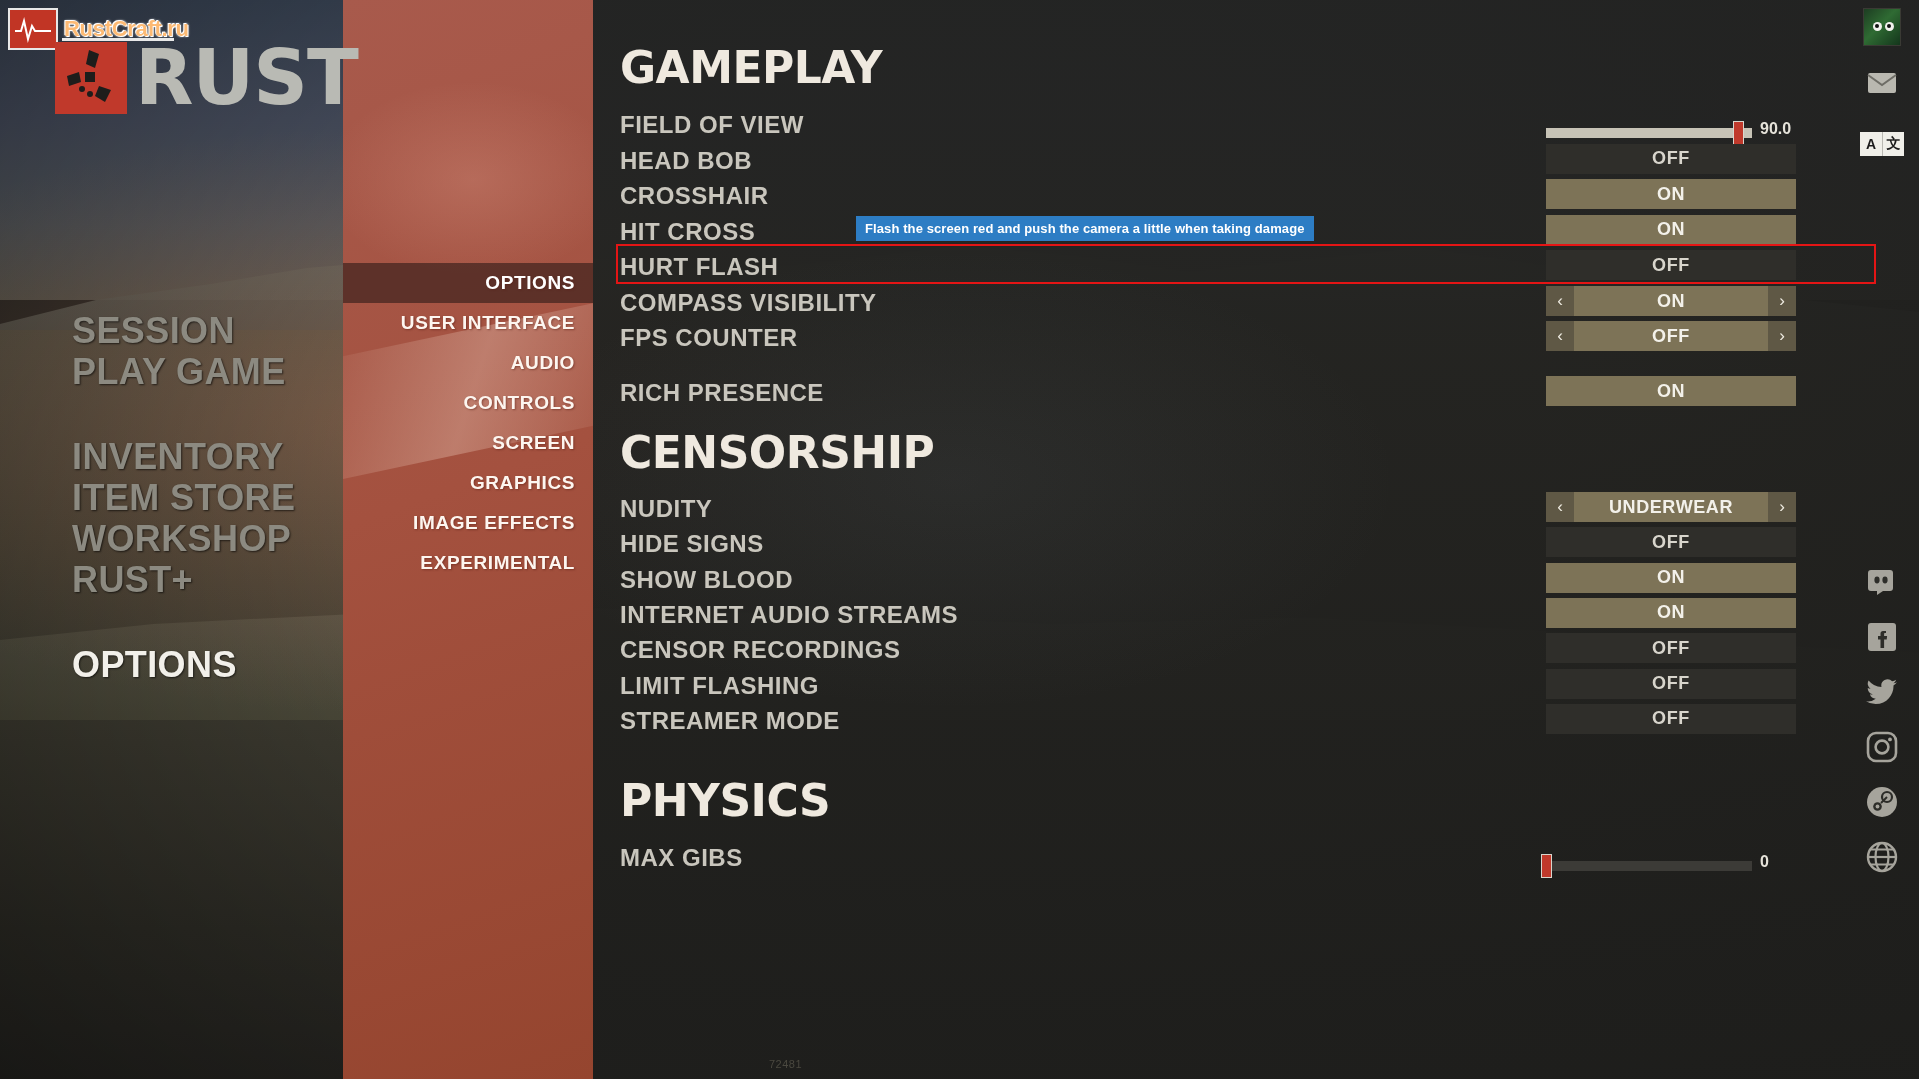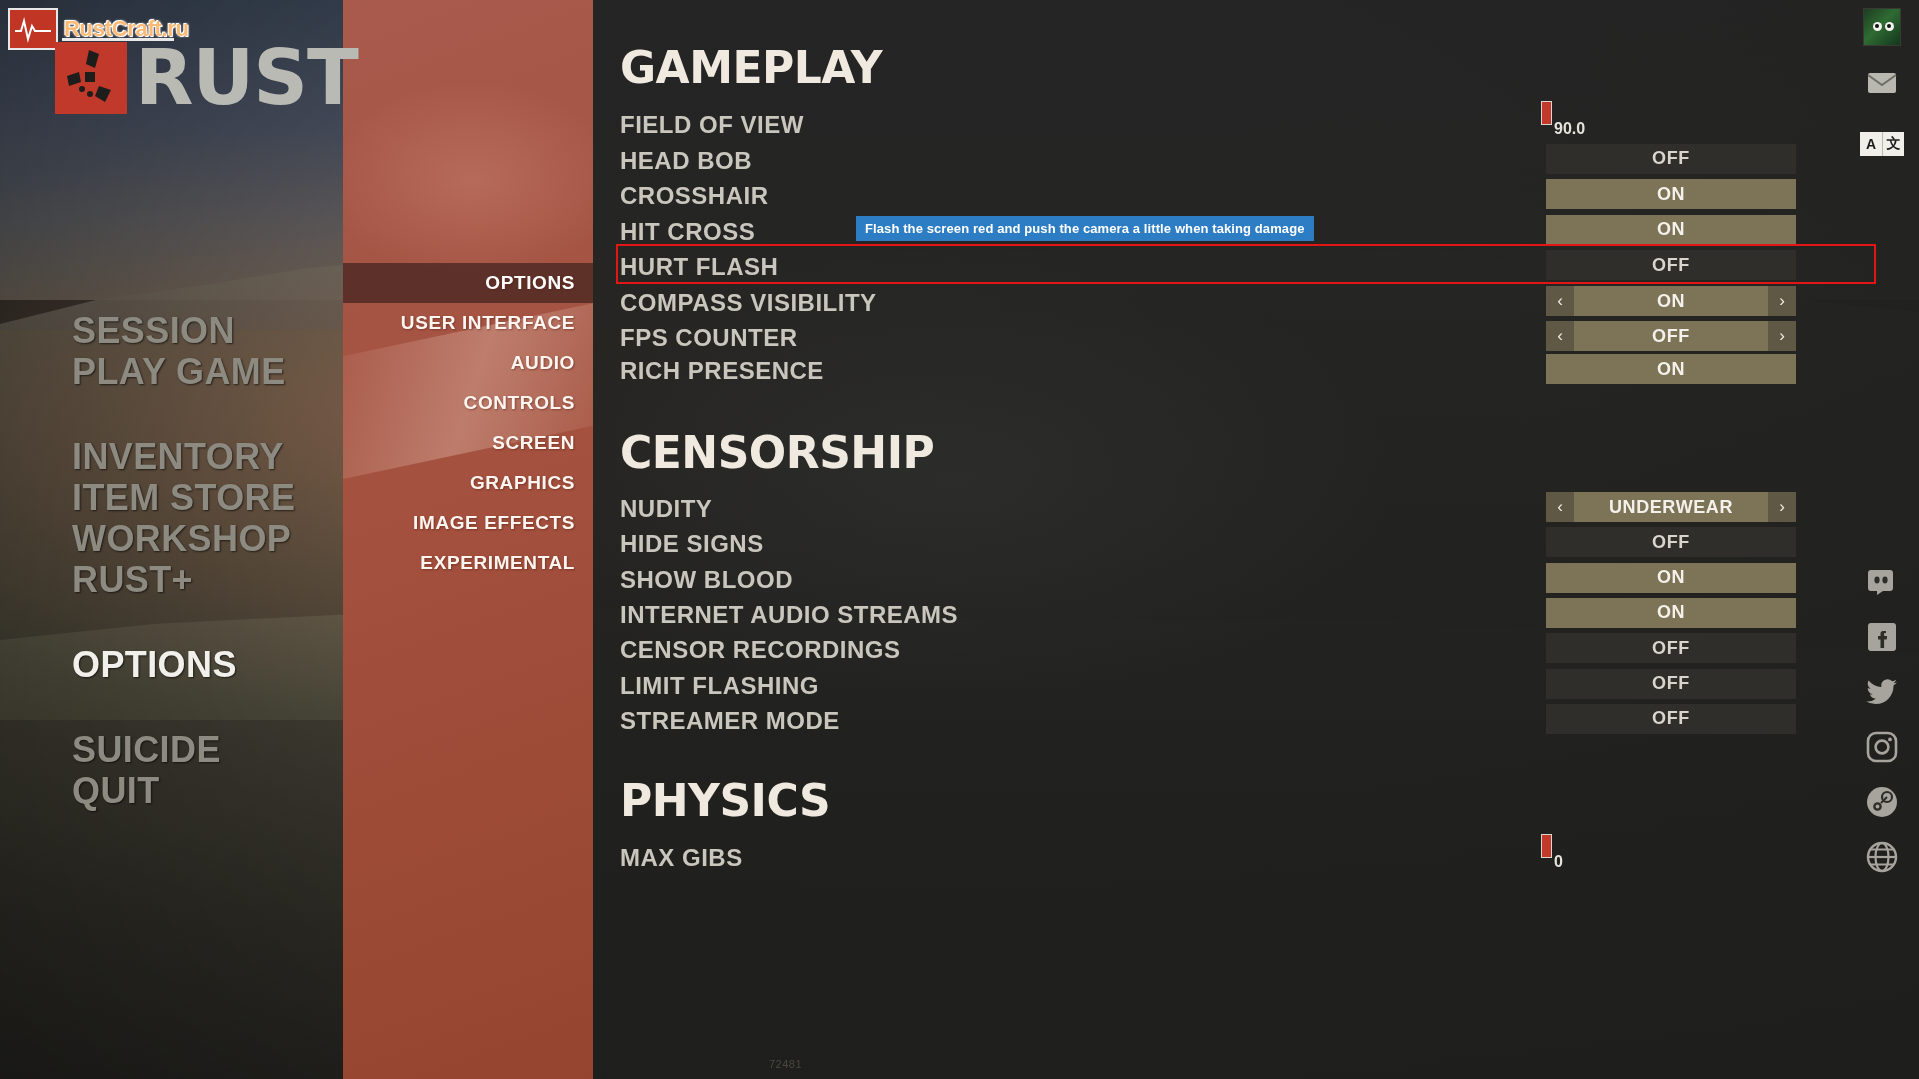--- a/index.html
+++ b/index.html
@@ -134,21 +134,21 @@
   .stepper .arrow {
     width:28px; height:30px; display:flex; align-items:center; justify-content:center;
     font-size:17px; color:#efece2; background:#5f5845; cursor:pointer;
   }
   .stepper .val {
     flex:1; text-align:center; font-size:18px; font-weight:bold; color:#f3f1ea;
     letter-spacing:.6px; background:#7d7357; height:30px; line-height:30px;
   }
 
   .slider-wrap {
-    position:absolute; right:96px; top:0; width:250px; height:30px; display:flex; align-items:flex-start;flex-direction:column;
+    position:absolute; right:96px; top:0; width:250px; height:30px; display:flex; align-items:flex-end;
   }
   .slider-track {
     position:relative; flex:1; height:10px; background:#3c3b37; cursor:pointer;
   }
   .slider-track.filled-light { background:#c7c3b6; }
   .slider-handle {
     position:absolute; top:-7px; width:11px; height:24px; background:#c0392b;
     border:1px solid #d9d6cd;
   }
   .slider-value {
@@ -244,24 +244,20 @@
     </div>
     <div class="mm-group">
       <div><div class="mm-item">INVENTORY</div></div>
       <div><div class="mm-item">ITEM STORE</div></div>
       <div><div class="mm-item">WORKSHOP</div></div>
       <div><div class="mm-item">RUST+</div></div>
     </div>
     <div class="mm-group">
       <div><div class="mm-item active">OPTIONS</div></div>
     </div>
-    <div class="mm-group">
-      <div><div class="mm-item">SUICIDE</div></div>
-      <div><div class="mm-item">QUIT</div></div>
-    </div>
   </div>
 
 <div id="submenu">
   <div class="sheen2"></div>
   <div class="sheen"></div>
   <div class="sub-list" id="sub-list">
       <div class="sub-item active"><span>OPTIONS</span></div>
       <div class="sub-item"><span>USER INTERFACE</span></div>
       <div class="sub-item"><span>AUDIO</span></div>
       <div class="sub-item"><span>CONTROLS</span></div>
@@ -322,21 +318,21 @@
       <div class="row" id="row-gameplay-6" style="top: 321px;">
         <div class="row-label">FPS COUNTER</div>
         <div class="row-control">
           <div class="stepper">
             <div class="arrow">‹</div>
             <div class="val">OFF</div>
             <div class="arrow">›</div>
           </div>
         </div>
       </div>
-      <div class="row" id="row-gameplay-7" style="top: 354px;">
+      <div class="row" id="row-gameplay-7" style="top: 376px;">
         <div class="row-label">RICH PRESENCE</div>
         <div class="row-control">
           <div class="toggle on">ON</div>
         </div>
       </div>
       <div class="sec-title" style="left: 27px; top: 427px;">CENSORSHIP</div>
       <div class="row" id="row-censorship-0" style="top: 492px;">
         <div class="row-label">NUDITY</div>
         <div class="row-control">
           <div class="stepper">

